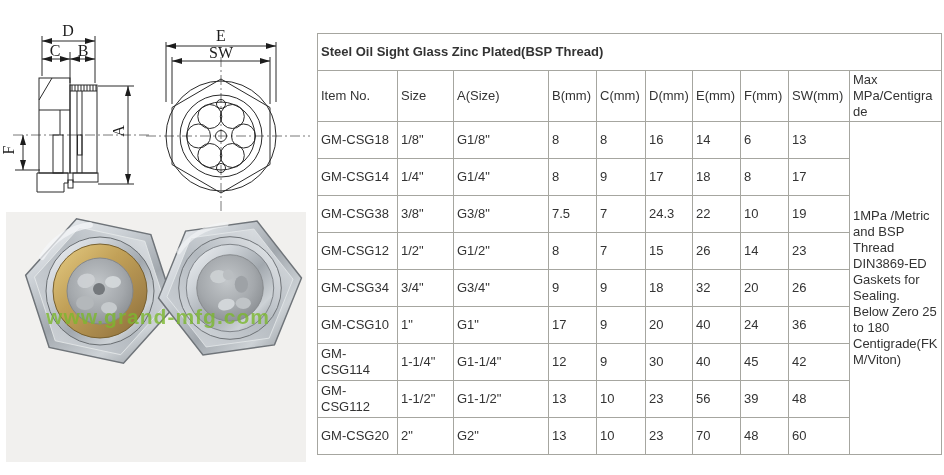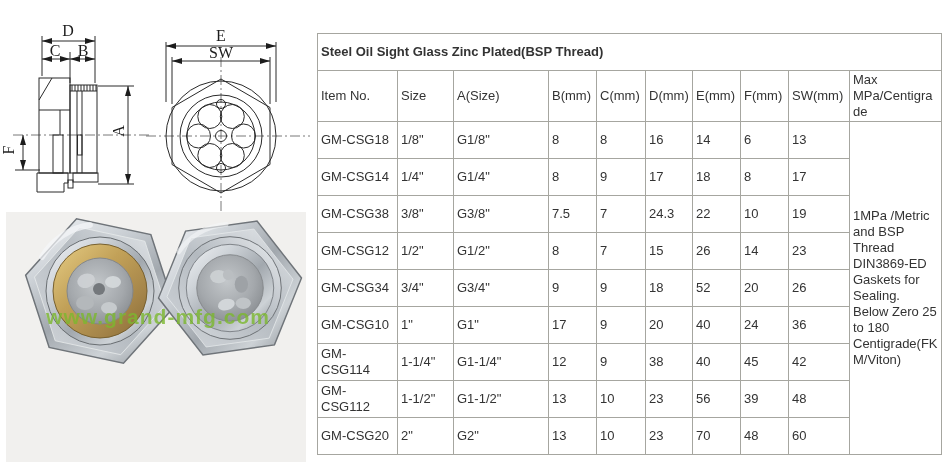--- a/index.html
+++ b/index.html
@@ -270,42 +270,42 @@
           <td>14</td>
           <td>23</td>
         </tr>
         <tr class="d-row">
           <td>GM-CSG34</td>
           <td>3/4"</td>
           <td>G3/4"</td>
           <td>9</td>
           <td>9</td>
           <td>18</td>
-          <td>52</td>
+          <td>32</td>
           <td>20</td>
           <td>26</td>
         </tr>
         <tr class="d-row">
           <td>GM-CSG10</td>
           <td>1"</td>
           <td>G1"</td>
           <td>17</td>
           <td>9</td>
           <td>20</td>
           <td>40</td>
           <td>24</td>
           <td>36</td>
         </tr>
         <tr class="d-row">
           <td>GM-CSG114</td>
           <td>1-1/4"</td>
           <td>G1-1/4"</td>
           <td>12</td>
           <td>9</td>
-          <td>38</td>
+          <td>30</td>
           <td>40</td>
           <td>45</td>
           <td>42</td>
         </tr>
         <tr class="d-row">
           <td>GM-CSG112</td>
           <td>1-1/2"</td>
           <td>G1-1/2"</td>
           <td>13</td>
           <td>10</td>

